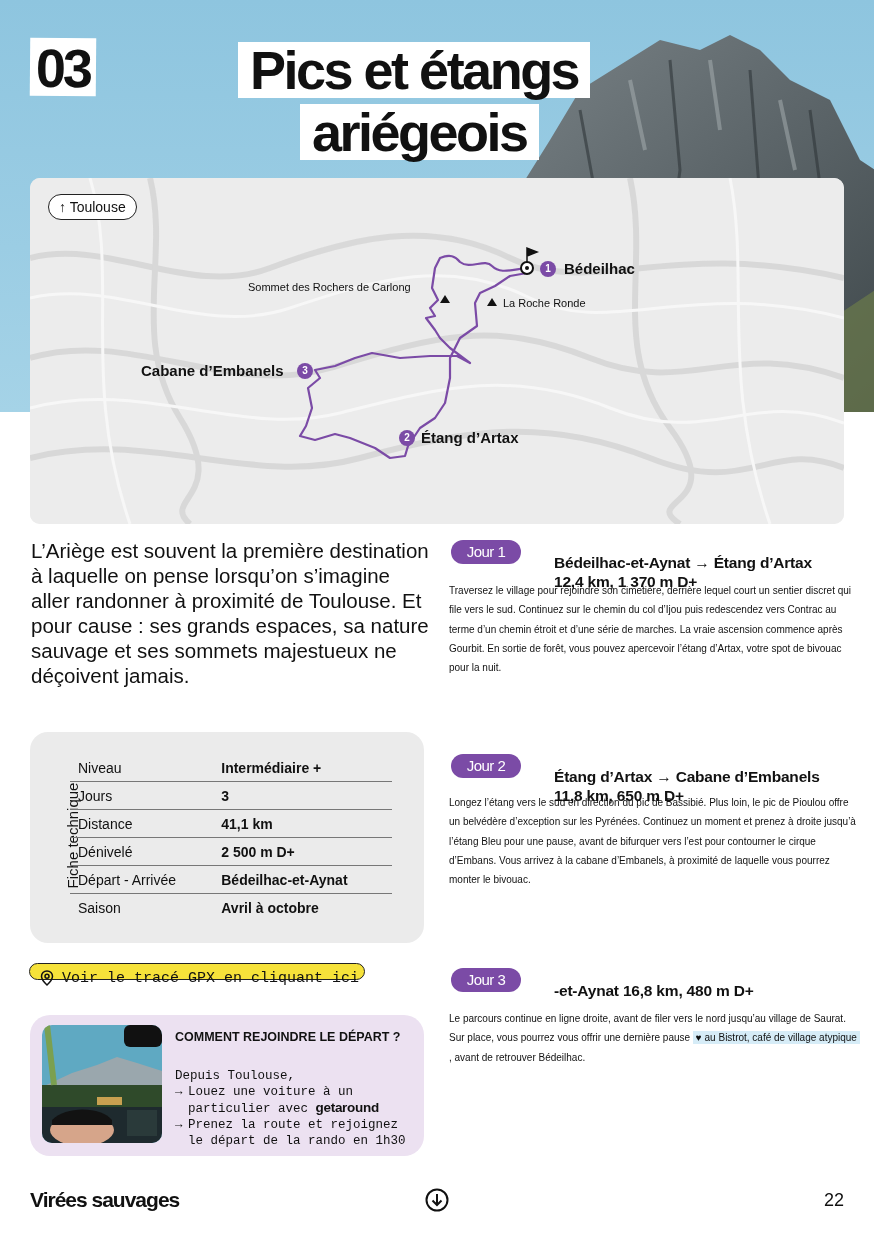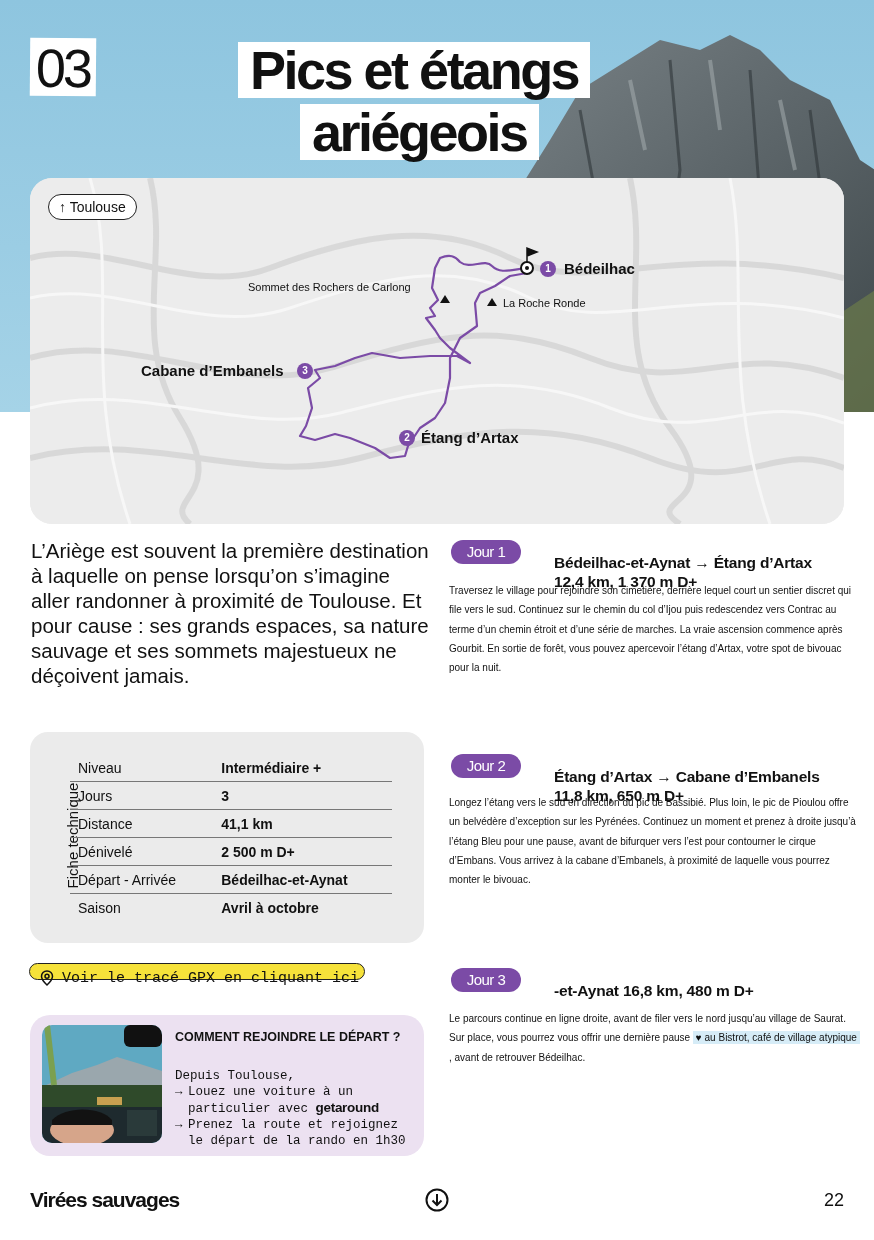--- a/index.html
+++ b/index.html
@@ -1,23 +1,23 @@
 <!DOCTYPE html>
 <html><head>
 <meta charset="utf-8">
 <style>
   html, body { margin:0; padding:0; }
   body { width:874px; height:1240px; position:relative; overflow:hidden; background:#ffffff; font-family:"Liberation Sans", sans-serif; color:#111; }
   .hero { position:absolute; left:0; top:0; width:874px; height:412px; background:linear-gradient(180deg,#8ec5df 0%,#9bcde4 60%,#a5d3e7 100%); overflow:hidden; }
   .rock { position:absolute; left:430px; top:20px; width:460px; height:400px; }
-  .num-box { position:absolute; left:30px; top:38px; background:#fff; padding:0 6px; height:58px; line-height:60px; font-size:54px; font-weight:400; letter-spacing:-3px; transform:rotate(0.5deg); }
+  .num-box { position:absolute; left:30px; top:38px; background:#fff; padding:0 6px; height:58px; line-height:60px; font-size:54px; font-weight:700; letter-spacing:-3px; transform:rotate(0.5deg); }
   .title-line { position:absolute; background:#fff; font-size:54px; font-weight:700; letter-spacing:-2.5px; line-height:56px; padding:0 12px; height:56px; white-space:nowrap; }
   .t1 { left:238px; top:42px; }
   .t2 { left:300px; top:104px; }
-  .map { position:absolute; left:30px; top:178px; width:814px; height:346px; border-radius:22px; overflow:hidden; background:#ececec; }
+  .map { position:absolute; left:30px; top:178px; width:814px; height:346px; border-radius:10px; overflow:hidden; background:#ececec; }
   .map svg.relief { position:absolute; left:0; top:0; }
   .toulouse { position:absolute; left:18px; top:16px; height:24px; padding:0 10px; border:1.5px solid #222; border-radius:13px; background:#fff; font-size:14px; line-height:24px; }
   .map-label { position:absolute; font-size:15px; font-weight:700; white-space:nowrap; color:#111; }
   .map-small { position:absolute; font-size:11px; white-space:nowrap; color:#111; }
   .pin { position:absolute; width:16px; height:16px; border-radius:50%; background:#7b4ba6; color:#fff; font-size:10px; line-height:16px; text-align:center; font-weight:700; }
   .intro { position:absolute; left:31px; top:538px; width:400px; font-size:20.5px; line-height:25px; }
   .fiche { position:absolute; left:30px; top:732px; width:394px; height:211px; background:#ebebeb; border-radius:18px; }
   .fiche-side { position:absolute; left:-18px; top:95px; transform:rotate(-90deg); font-size:15px; white-space:nowrap; width:120px; text-align:center; }
   .fiche table { position:absolute; left:40px; top:22px; width:322px; border-collapse:collapse; font-size:14px; }
   .fiche td { height:27px; padding:0 8px; border-bottom:1px solid #777; }

